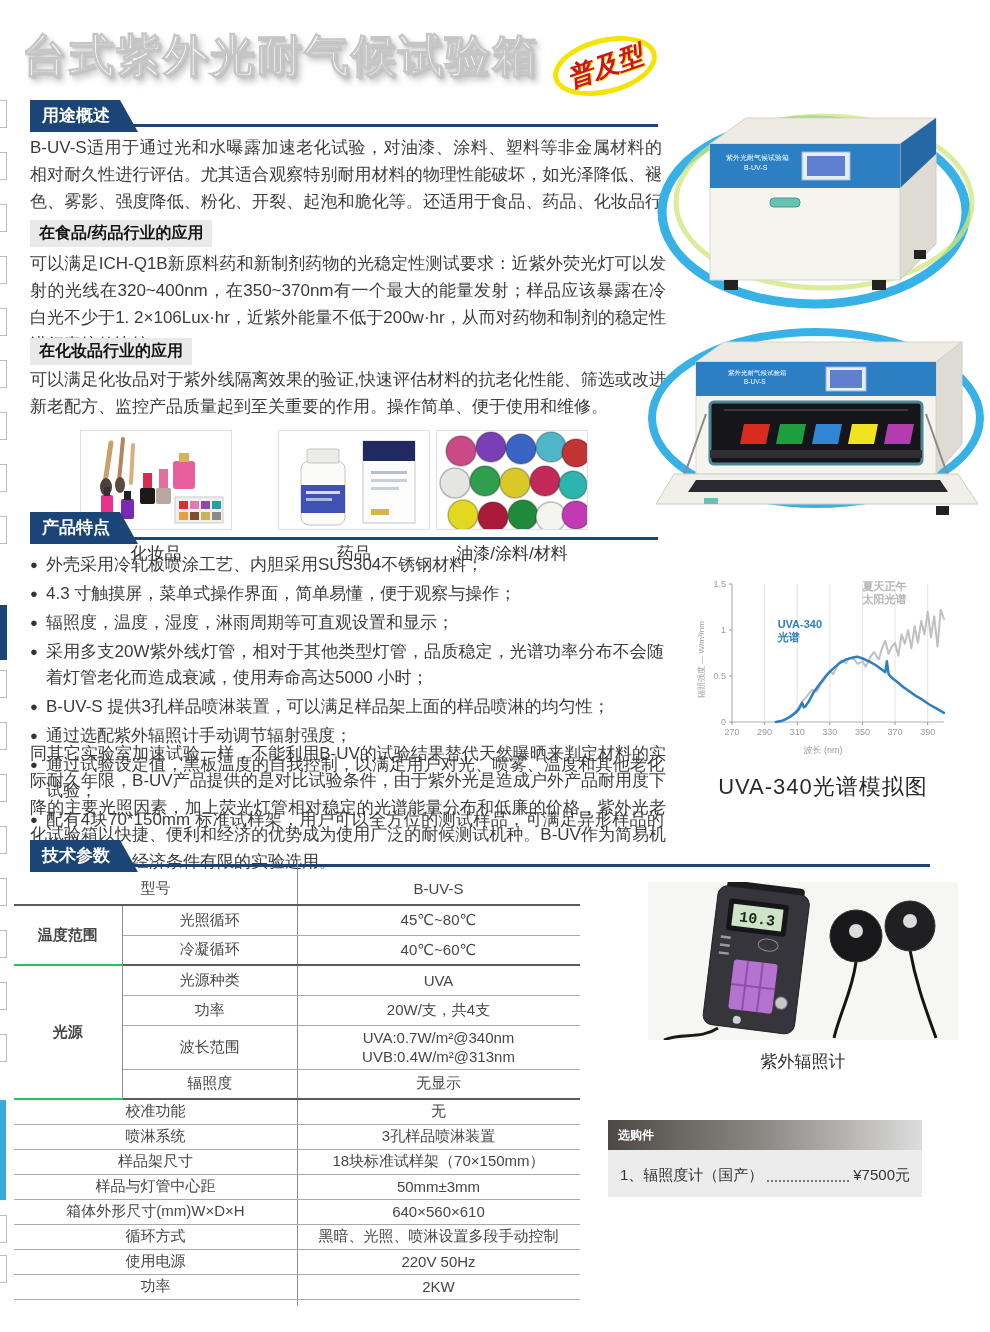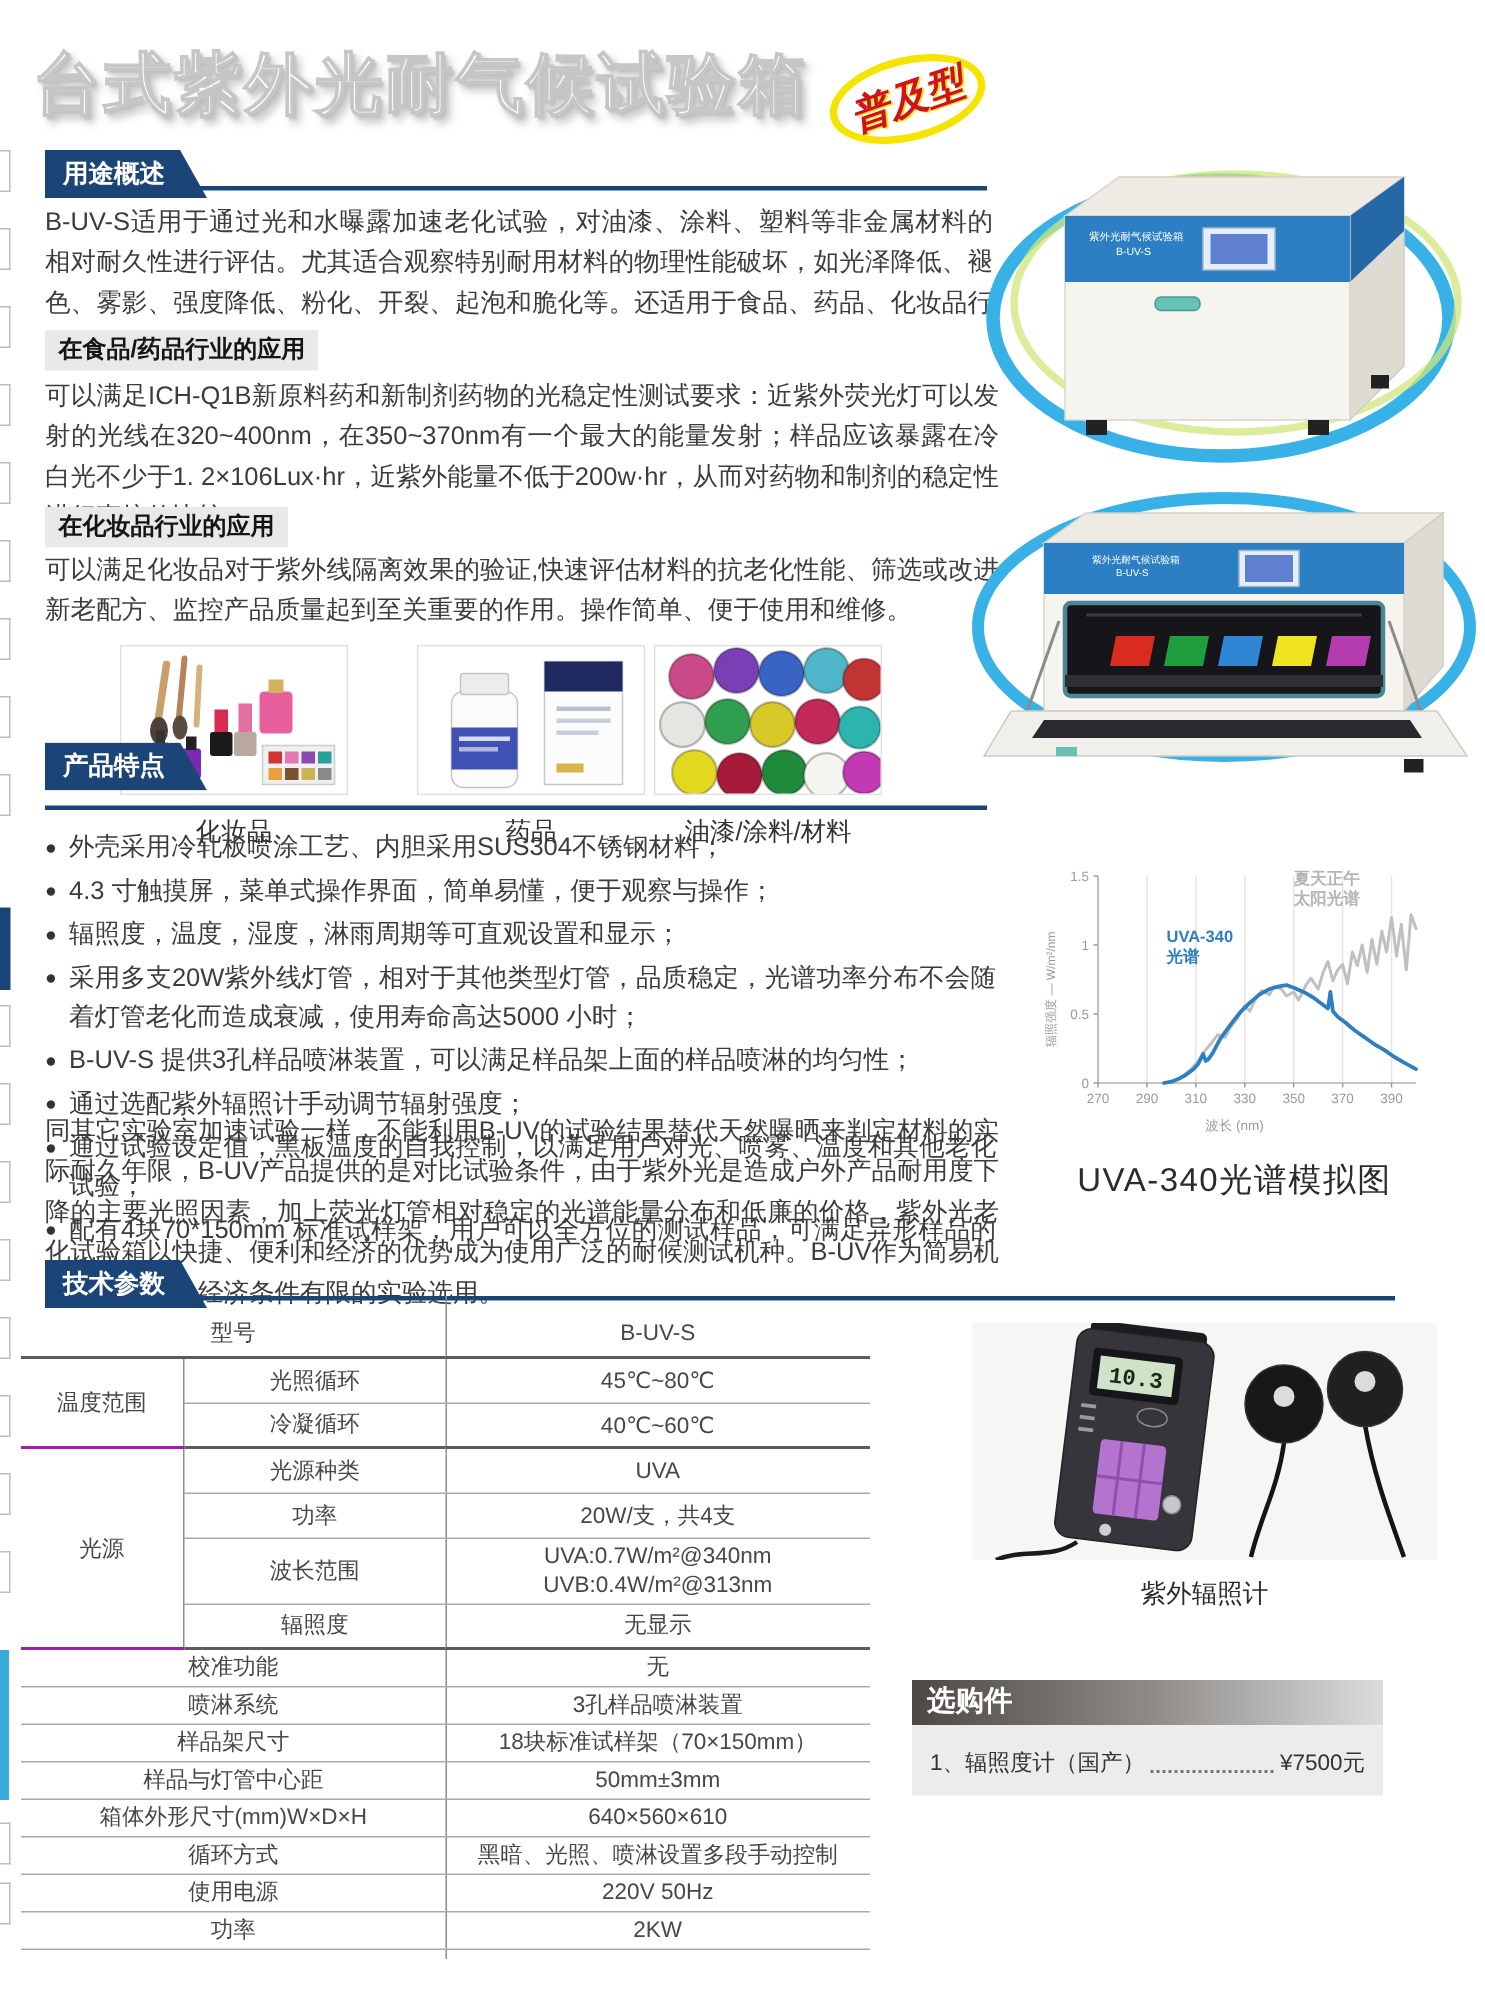--- a/index.html
+++ b/index.html
@@ -36,39 +36,39 @@
   
   .photo-fig{position:absolute;top:370px;width:152px;text-align:center;}
   .photo-box{width:150px;height:98px;border:1px solid #e0e0e0;background:#fff;}
   .photo-cap{margin-top:8px;font-size:17px;color:#333;}
 
   
   #spec-table{position:absolute;left:14px;top:872px;border-collapse:collapse;width:566px;table-layout:fixed;
     font-size:15px;color:#474747;}
   #spec-table td{border-bottom:1px solid #a9a9a9;text-align:center;vertical-align:middle;padding:0 4px;}
   #spec-table tr.sep td{border-bottom:2px solid #5b5b5b;}
-  #spec-table td.group{border-right:1px solid #8d8d8d;border-bottom:2px solid #a21caf;}
+  #spec-table td.group{border-right:1px solid #8d8d8d;border-bottom:2px solid #22c55e;font-weight:bold;}
   #spec-table .v2{font-size:15px;line-height:19px;}
   .vline-center{position:absolute;left:297px;top:864px;width:1px;height:442px;background:#8d8d8d;}
 
   
   .chart-wrap{position:absolute;left:688px;top:576px;width:270px;}
   .chart-ylabel{position:absolute;left:-62px;top:78px;width:150px;transform:rotate(-90deg);
     font-size:8px;color:#9a9a9a;text-align:center;}
   .chart-xlabel{position:absolute;left:0;top:168px;width:270px;text-align:center;font-size:9px;color:#9a9a9a;}
   .chart-caption{position:absolute;left:688px;top:772px;width:270px;text-align:center;
     font-size:22px;color:#2b2b2b;letter-spacing:1px;}
 
   
   .fig{position:absolute;}
   .fig-cap{text-align:center;font-size:17px;color:#2b2b2b;margin-top:6px;}
 
   
   .options{position:absolute;left:608px;top:1120px;width:314px;}
-  .opt-header{height:30px;line-height:30px;padding-left:10px;color:#fff;font-weight:bold;font-size:19px;
+  .opt-header{height:30px;line-height:30px;padding-left:10px;color:#fff;font-weight:bold;font-size:12px;
     background:linear-gradient(to right,#4d4843,#8d8a86,#dcdcdc);}
   .opt-body{background:#ececec;padding:8px 12px 12px;}
   .opt-row{display:flex;align-items:flex-end;font-size:15px;color:#333;margin-top:8px;}
   .opt-name{flex:none;}
   .opt-dots{flex:1;border-bottom:2px dotted #777;margin:0 4px 3px;}
   .opt-price{flex:none;}
 
   
   .edge-mark{position:absolute;left:0;width:6px;height:26px;
     border-top:1px solid #bdbdbd;border-right:1px solid #bdbdbd;border-bottom:1px solid #bdbdbd;}
@@ -171,21 +171,21 @@
         <circle cx="26" cy="84" r="15" fill="#e3d820"></circle>
           <circle cx="56" cy="86" r="15" fill="#a81a3a"></circle>
         <circle cx="86" cy="84" r="15" fill="#1f8a3a"></circle>
           <circle cx="114" cy="86" r="15" fill="#f4f4f1"></circle>
         <circle cx="139" cy="84" r="14" fill="#c13ab4"></circle>
       </g>
     </svg>
     <div class="photo-cap">油漆/涂料/材料</div>
   </div>
 
-  <div class="abs" style="left:30px;top:495px;">
+  <div class="abs" style="left:30px;top:512px;">
     <span class="banner">产品特点</span>
   </div>
   <div class="rule" style="left:30px;top:537px;width:628px;"></div>
   <div class="abs" style="left:30px;top:552px;width:634px;" id="feature-bullets">
       <div class="bullet">
         <span class="dot">●</span>
         <span class="btext">外壳采用冷轧板喷涂工艺、内胆采用SUS304不锈钢材料；</span>
       </div>
       <div class="bullet">
         <span class="dot">●</span>

